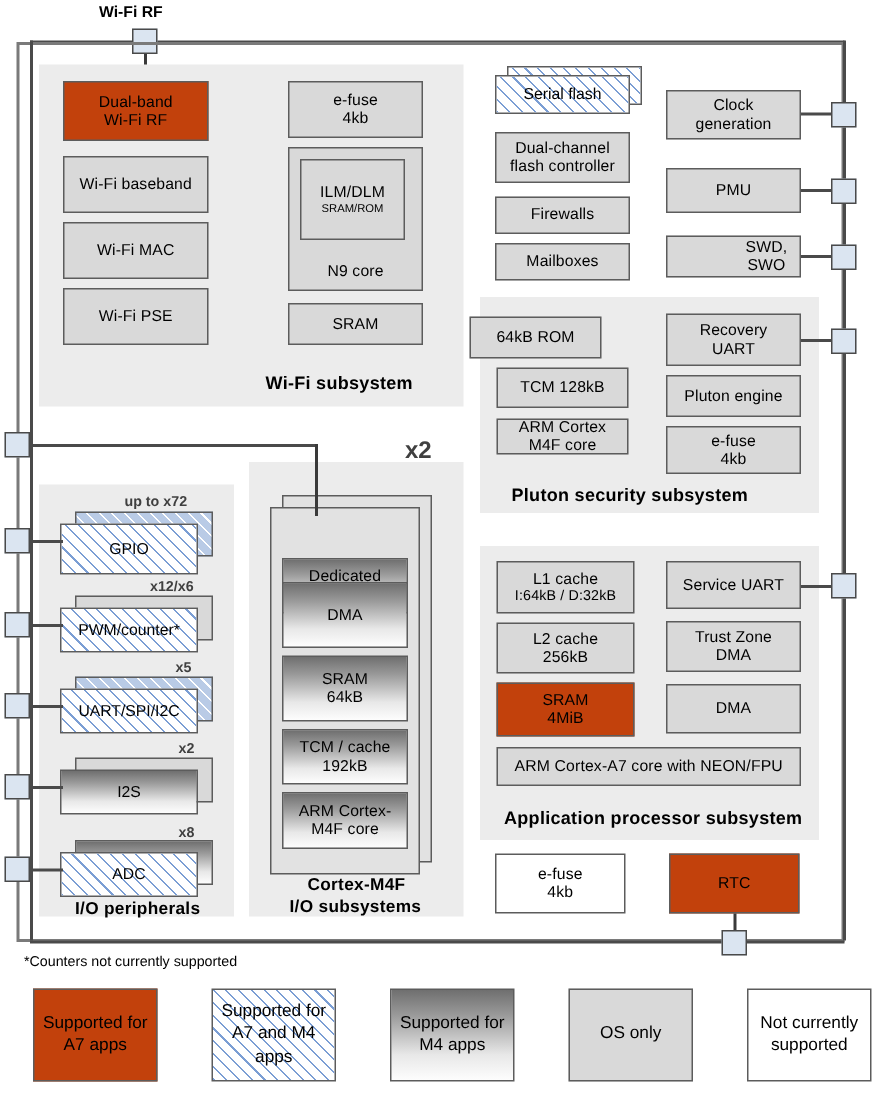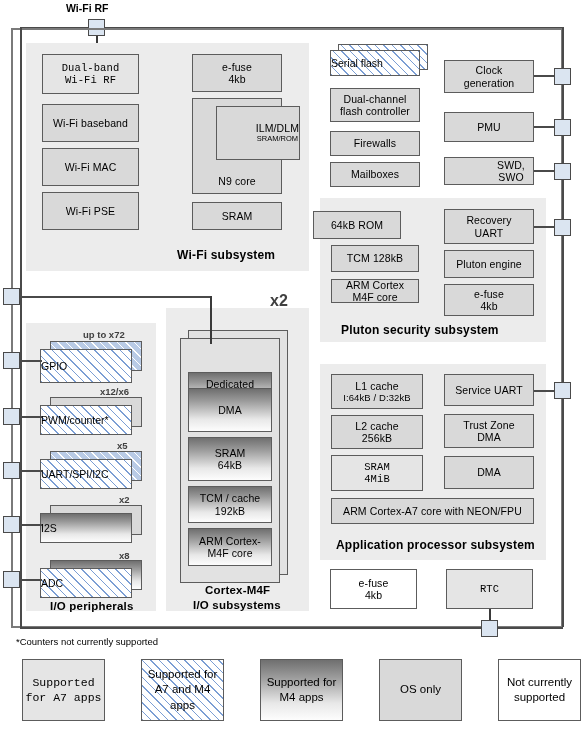--- a/index.html
+++ b/index.html
@@ -37,21 +37,21 @@
     font-size:10.5px;
     color:#000;
     line-height:1.18;
     letter-spacing:.1px;
     box-sizing:border-box;
   }
   .blk .l2{font-size:10.5px;display:block;}
   .blk .sm{font-size:7.5px;display:block;letter-spacing:0;}
 
   
-  .f-a7        {background:#e5e5e5;font-family:Liberation Mono, monospace;}                 
+  .f-a7        {background:#c2410c;}                 
   .f-m4        {background:linear-gradient(180deg,#6f6f6f 0%,#9a9a9a 28%,#e8e8e8 72%,#fdfdfd 100%);}
   .f-os        {background:#d9d9d9;}                 
   .f-none      {background:#ffffff;}                 
 
   
   .hatch{position:relative;background:#ffffff;overflow:hidden;}
   .hatch::before{
     content:"";
     position:absolute;inset:0;
     background:repeating-linear-gradient(
@@ -70,21 +70,21 @@
     background:repeating-linear-gradient(
         45deg,
         #ffffff 0px,#ffffff 1px,
         rgba(255,255,255,0) 1px,rgba(255,255,255,0) 6px);
   }
 
   
   .stack{position:absolute;}
   .stack .back{position:absolute;border:1px solid #5c5c5c;box-sizing:border-box;}
   .stack .front{position:absolute;left:0;top:0;border:1px solid #5c5c5c;box-sizing:border-box;
-                display:flex;align-items:center;justify-content:flex-start;font-size:10.5px;}
+                display:flex;align-items:center;justify-content:center;font-size:10.5px;}
   .mult{
     position:absolute;
     font-size:9.5px;
     font-weight:bold;
     color:#404040;
     white-space:nowrap;
   }
 
   
   .caption{
@@ -179,21 +179,21 @@
   <div class="abs blk f-os" style="left:192px;top:54px;width:90px;height:38px;">
     <span>
       <span class="l2">e-fuse</span>
       <span class="l2">4kb</span>
     </span>
   </div>
 
   <div class="abs blk f-os" style="left:192px;top:98px;width:90px;height:96px;align-items:flex-end;padding-bottom:6px;">
     <span>N9 core</span>
   </div>
-  <div class="abs blk f-os" style="left:216px;top:106px;width:84px;height:54px;justify-content:flex-end;">
+  <div class="abs blk f-os" style="left:200px;top:106px;width:70px;height:54px;">
     <span>
       <span class="l2">ILM/DLM</span>
       <span class="sm">SRAM/ROM</span>
     </span>
   </div>
 
   <div class="abs blk f-os" style="left:192px;top:202px;width:90px;height:28px;">
     <span>SRAM</span>
   </div>
 

